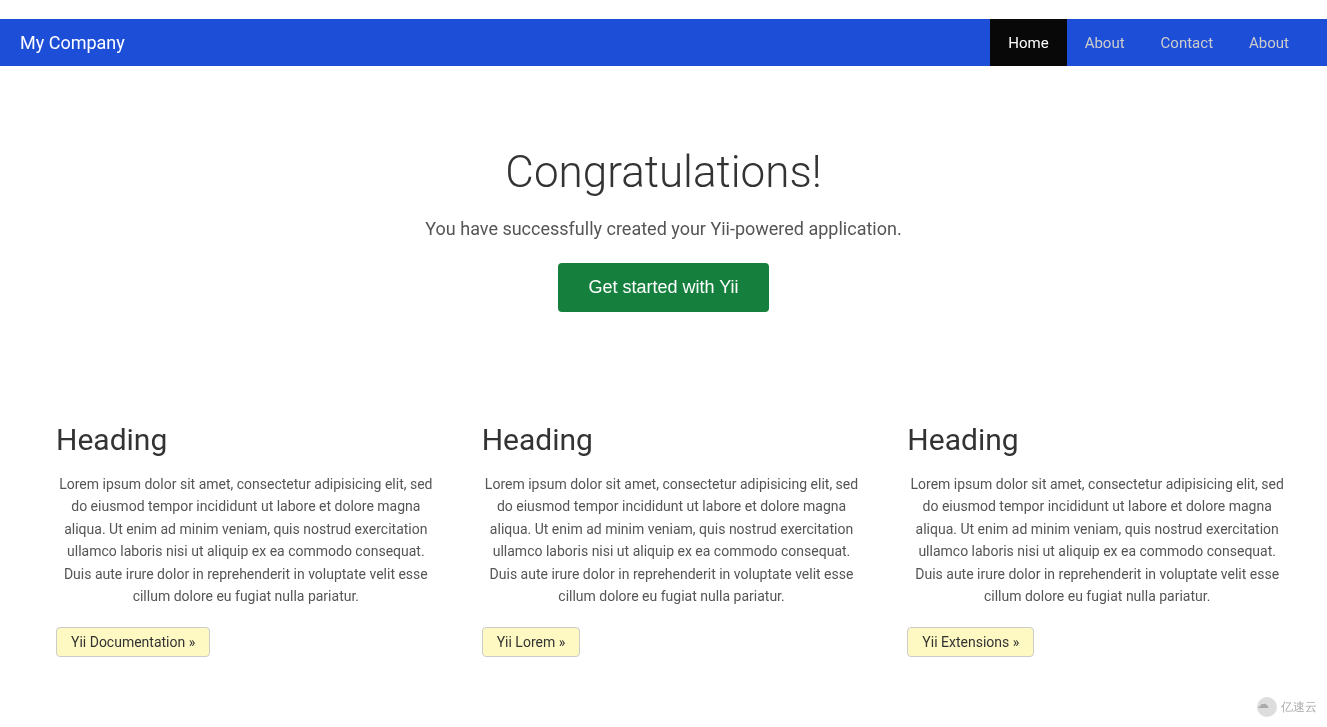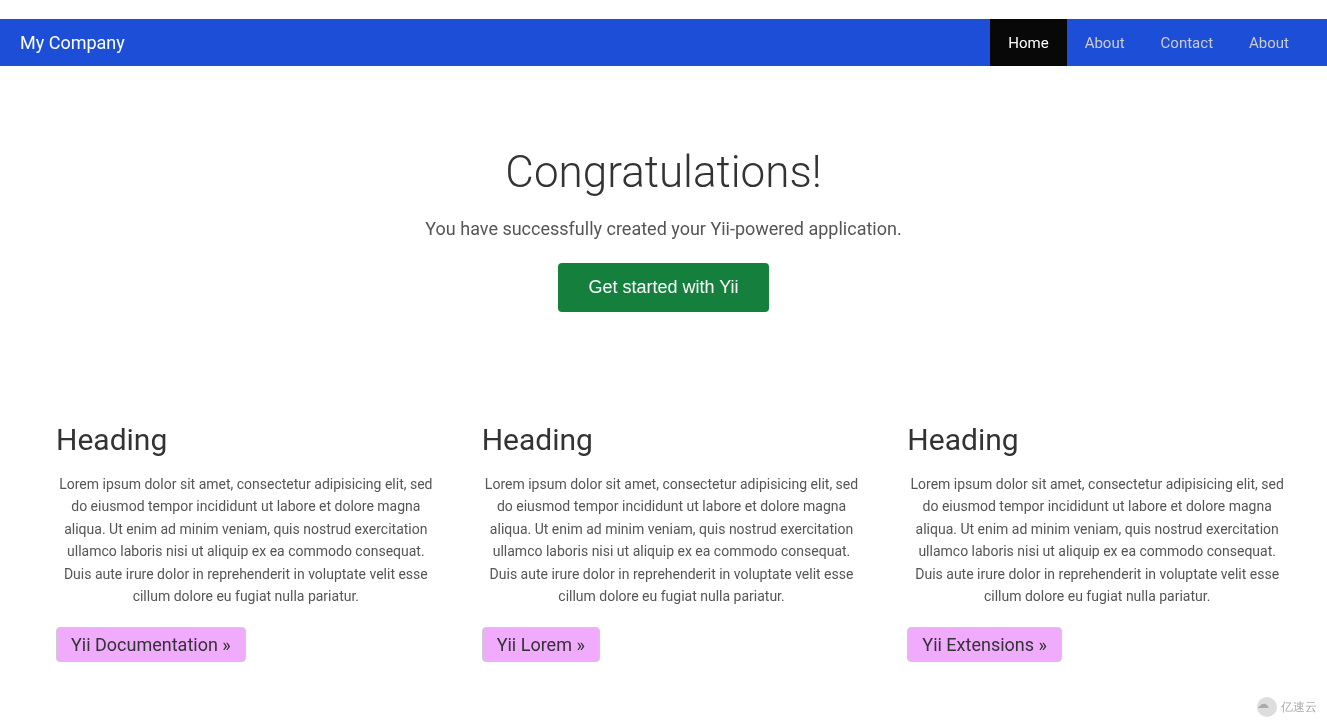--- a/index.html
+++ b/index.html
@@ -112,24 +112,24 @@
       font-size: 14px;
       color: #555;
       line-height: 1.6;
       margin-bottom: 20px;
       text-align: center;
     }
 
     .btn-outline {
       display: inline-block;
       border: 1px solid #ccc;
-      background: #f0abfc;
+      background: #fef9c3;
       color: #333;
       padding: 6px 14px;
-      font-size: 18px;
+      font-size: 14px;
       border-radius: 4px;
       cursor: pointer;
       text-decoration: none;
     }
 
     
     .footer-watermark {
       position: fixed;
       bottom: 10px;
       right: 10px;

